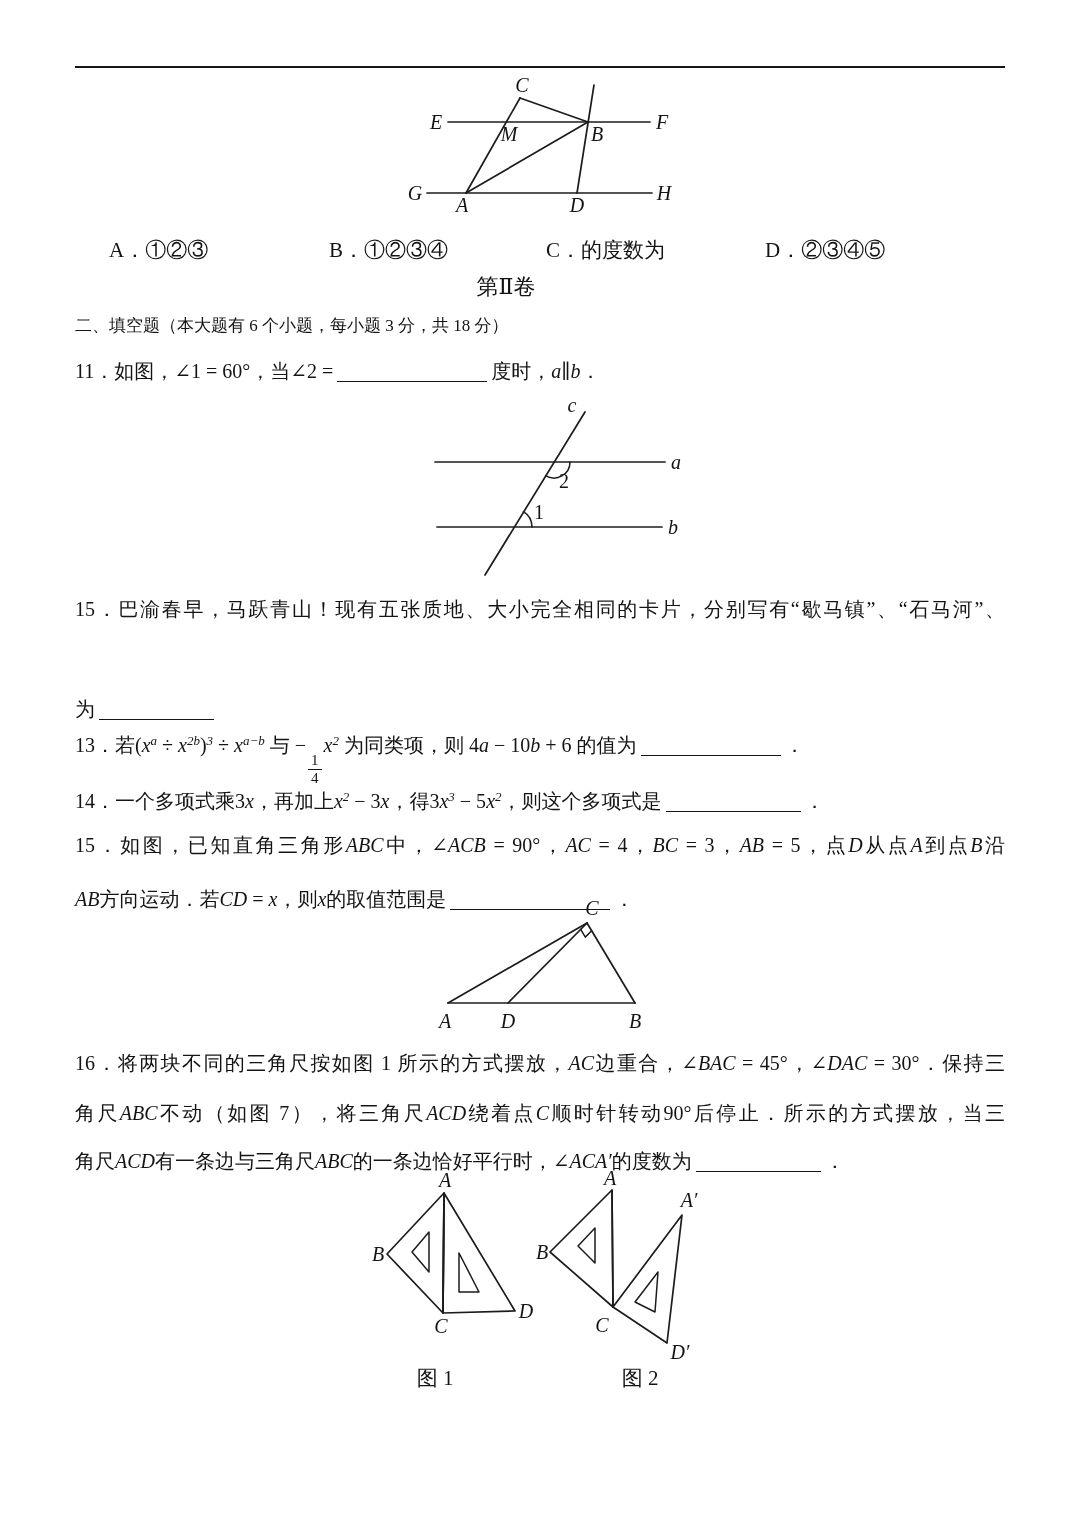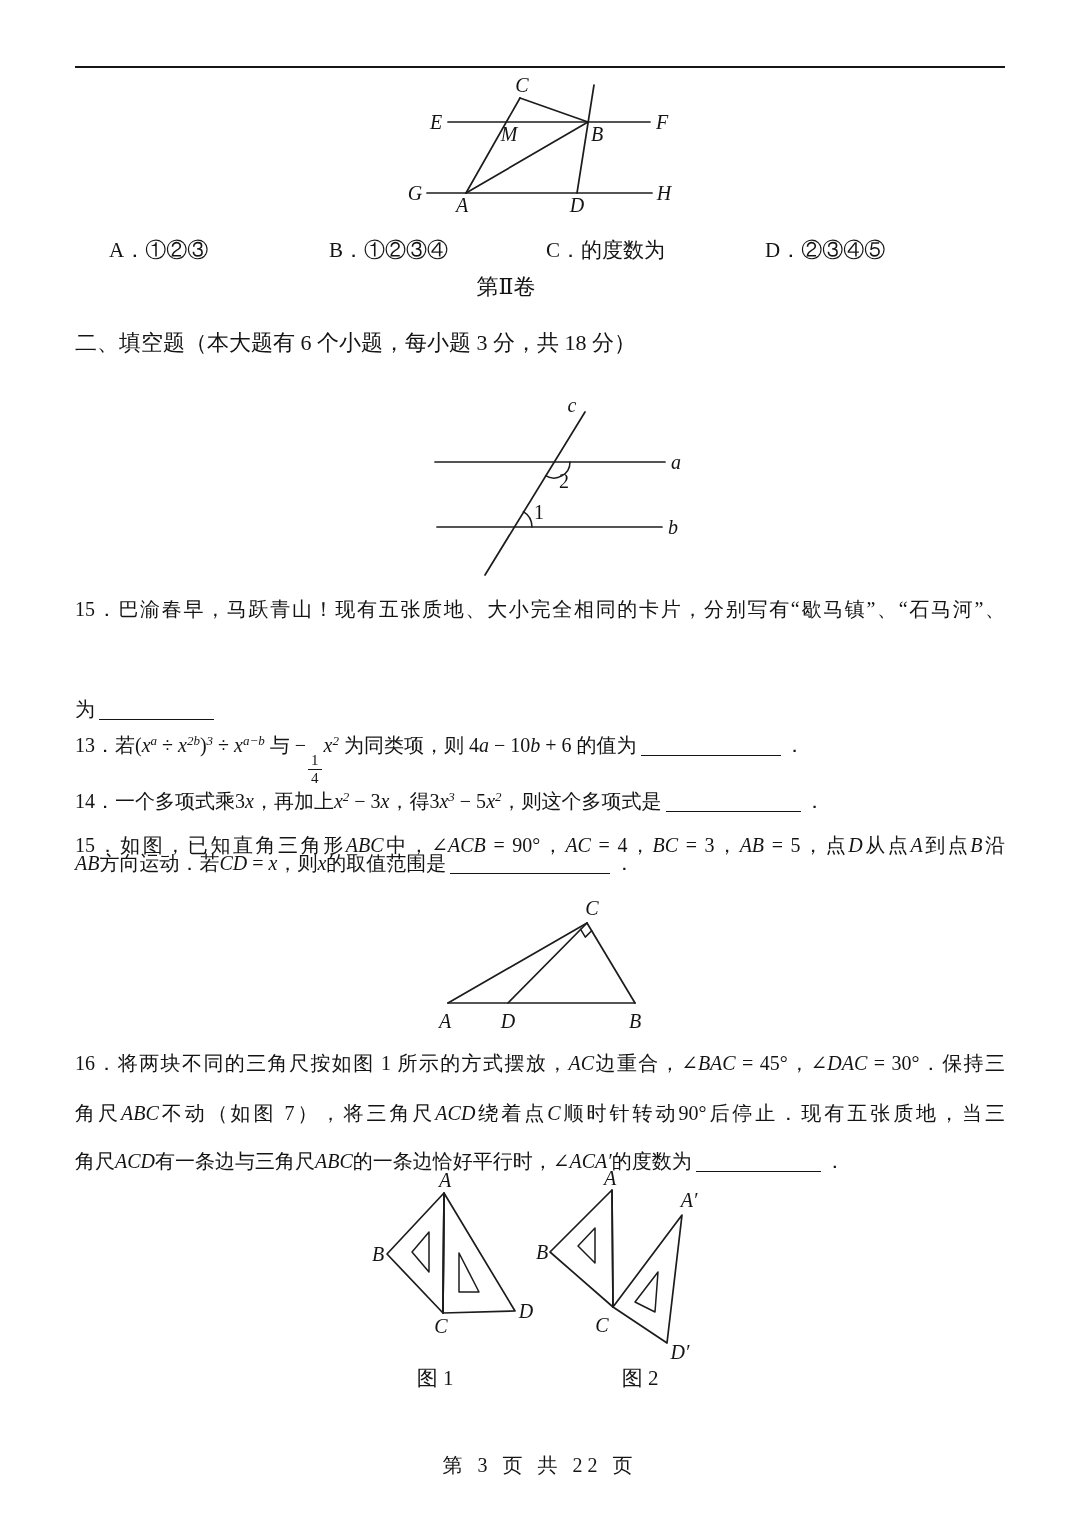--- a/index.html
+++ b/index.html
@@ -60,22 +60,23 @@
   </div>
   <div class="opt" style="left:512px">
     <span>C．</span><span>的度数为</span>
   </div>
   <div class="opt" style="left:731px">
     <span>D．</span><span>②③④⑤</span>
   </div>
 
   <div class="line center" style="top:272px;font-size:22px">第Ⅱ卷</div>
 
-  <div class="line" style="top:328px;font-size:22px">二、填空题（本大题有 6 个小题，每小题 3 分，共 18 分）</div>
+  <div class="line" style="top:311px;font-size:17px">二、填空题（本大题有 6 个小题，每小题 3 分，共 18 分）</div>
 
+  <div class="line" style="top:356px"><span class="seg-c">11．如图，</span><span class="seg-m">∠1 = 60°</span><span class="seg-c">，当</span><span class="seg-m">∠2 =</span><span class="blank" style="width: 150px;"></span><span class="seg-c">度时，</span><span class="seg-i">a</span><span class="seg-m">∥</span><span class="seg-i">b</span><span class="seg-c">．</span></div>
 
   <svg class="fig" style="left:420px;top:398px" width="290" height="180" viewBox="0 0 290 180">
     <line class="ln" x1="15" y1="64" x2="245" y2="64"></line>
     <line class="ln" x1="17" y1="129" x2="242" y2="129"></line>
     <line class="ln" x1="165" y1="14" x2="65" y2="177"></line>
     <path class="ln thin" d="M 150 64 A 16 16 0 0 1 125.6 77.6"></path>
     <path class="ln thin" d="M 103.4 113.6 A 18 18 0 0 1 112 129"></path>
     <text x="152" y="14" text-anchor="middle">c</text>
     <text x="256" y="71" text-anchor="middle">a</text>
     <text x="253" y="136" text-anchor="middle">b</text>
@@ -87,36 +88,36 @@
   <div class="line" style="top:694px"><span class="seg-c">为</span><span class="blank" style="width: 115px;"></span></div>
 
   <div class="line" style="top:730px"><span class="seg-c">13．若</span><span class="seg-m">(</span><span class="seg-i">x</span><sup class="seg-s">a</sup><span class="seg-m"> ÷ </span><span class="seg-i">x</span><sup class="seg-s">2b</sup><span class="seg-m">)</span><sup class="seg-s">3</sup><span class="seg-m"> ÷ </span><span class="seg-i">x</span><sup class="seg-s">a−b</sup><span class="seg-c"> 与 </span><span class="seg-m">−</span><span class="frac">
         <span class="fn">1</span>
         <span class="fd">4</span>
       </span><span class="seg-i">x</span><sup class="seg-s">2</sup><span class="seg-c"> 为同类项，则 </span><span class="seg-m">4</span><span class="seg-i">a</span><span class="seg-m"> − 10</span><span class="seg-i">b</span><span class="seg-m"> + 6</span><span class="seg-c"> 的值为</span><span class="blank" style="width: 140px;"></span><span class="seg-c">．</span></div>
 
   <div class="line" style="top:786px"><span class="seg-c">14．一个多项式乘</span><span class="seg-m">3</span><span class="seg-i">x</span><span class="seg-c">，再加上</span><span class="seg-i">x</span><sup class="seg-s">2</sup><span class="seg-m"> − 3</span><span class="seg-i">x</span><span class="seg-c">，得</span><span class="seg-m">3</span><span class="seg-i">x</span><sup class="seg-s">3</sup><span class="seg-m"> − 5</span><span class="seg-i">x</span><sup class="seg-s">2</sup><span class="seg-c">，则这个多项式是</span><span class="blank" style="width: 135px;"></span><span class="seg-c">．</span></div>
 
   <div class="line fill" style="top:830px"><span class="seg-c">15．如图，已知直角三角形</span><span class="seg-i">ABC</span><span class="seg-c">中，</span><span class="seg-m">∠</span><span class="seg-i">ACB</span><span class="seg-m"> = 90°</span><span class="seg-c">，</span><span class="seg-i">AC</span><span class="seg-m"> = 4</span><span class="seg-c">，</span><span class="seg-i">BC</span><span class="seg-m"> = 3</span><span class="seg-c">，</span><span class="seg-i">AB</span><span class="seg-m"> = 5</span><span class="seg-c">，点</span><span class="seg-i">D</span><span class="seg-c">从点</span><span class="seg-i">A</span><span class="seg-c">到点</span><span class="seg-i">B</span><span class="seg-c">沿</span></div>
-  <div class="line" style="top:848px"><span class="seg-i">AB</span><span class="seg-c">方向运动．若</span><span class="seg-i">CD</span><span class="seg-m"> = </span><span class="seg-i">x</span><span class="seg-c">，则</span><span class="seg-i">x</span><span class="seg-c">的取值范围是</span><span class="blank" style="width: 160px;"></span><span class="seg-c">．</span></div>
+  <div class="line" style="top:884px"><span class="seg-i">AB</span><span class="seg-c">方向运动．若</span><span class="seg-i">CD</span><span class="seg-m"> = </span><span class="seg-i">x</span><span class="seg-c">，则</span><span class="seg-i">x</span><span class="seg-c">的取值范围是</span><span class="blank" style="width: 160px;"></span><span class="seg-c">．</span></div>
 
   <svg class="fig" style="left:420px;top:898px" width="250" height="145" viewBox="0 0 250 145">
     <line class="ln" x1="28" y1="105" x2="215" y2="105"></line>
     <line class="ln" x1="28" y1="105" x2="167" y2="25"></line>
     <line class="ln" x1="167" y1="25" x2="215" y2="105"></line>
     <line class="ln" x1="88" y1="105" x2="167" y2="25"></line>
     <path class="ln thin" d="M 160.7 31.4 L 165.3 39.1 L 171.6 32.7"></path>
     <text x="172" y="17" text-anchor="middle">C</text>
     <text x="25" y="130" text-anchor="middle">A</text>
     <text x="88" y="130" text-anchor="middle">D</text>
     <text x="215" y="130" text-anchor="middle">B</text>
   </svg>
 
   <div class="line fill" style="top:1048px"><span class="seg-c">16．将两块不同的三角尺按如图 1 所示的方式摆放，</span><span class="seg-i">AC</span><span class="seg-c">边重合，</span><span class="seg-m">∠</span><span class="seg-i">BAC</span><span class="seg-m"> = 45°</span><span class="seg-c">，</span><span class="seg-m">∠</span><span class="seg-i">DAC</span><span class="seg-m"> = 30°</span><span class="seg-c">．保持三</span></div>
-  <div class="line fill" style="top:1098px"><span class="seg-c">角尺</span><span class="seg-i">ABC</span><span class="seg-c">不动（如图 7），将三角尺</span><span class="seg-i">ACD</span><span class="seg-c">绕着点</span><span class="seg-i">C</span><span class="seg-c">顺时针转动</span><span class="seg-m">90°</span><span class="seg-c">后停止．现有五张质地，当三</span></div>
+  <div class="line fill" style="top:1098px"><span class="seg-c">角尺</span><span class="seg-i">ABC</span><span class="seg-c">不动（如图 7），将三角尺</span><span class="seg-i">ACD</span><span class="seg-c">绕着点</span><span class="seg-i">C</span><span class="seg-c">顺时针转动</span><span class="seg-m">90°</span><span class="seg-c">后停止．所示的方式摆放，当三</span></div>
   <div class="line" style="top:1146px"><span class="seg-c">角尺</span><span class="seg-i">ACD</span><span class="seg-c">有一条边与三角尺</span><span class="seg-i">ABC</span><span class="seg-c">的一条边恰好平行时，</span><span class="seg-m">∠</span><span class="seg-i">ACA′</span><span class="seg-c">的度数为</span><span class="blank" style="width: 125px;"></span><span class="seg-c">．</span></div>
 
   <svg class="fig" style="left:340px;top:1175px" width="420" height="235" viewBox="0 0 420 235">
 
     <polygon class="ln" points="104,18 47,79 103,138"></polygon>
     <line class="ln" x1="104" y1="18" x2="103" y2="138"></line>
     <polygon class="ln" points="104,18 175,136 103,138"></polygon>
     <polygon class="ln thin" points="89,57 89,97 72,77"></polygon>
     <polygon class="ln thin" points="119,78 119,117 139,117"></polygon>
     <text x="105" y="12" text-anchor="middle">A</text>
@@ -131,15 +132,14 @@
     <polygon class="ln" points="342,40 273,132 327,168"></polygon>
     <polygon class="ln thin" points="318,97 295,127 315,137"></polygon>
     <text x="270" y="10" text-anchor="middle">A</text>
     <text x="202" y="84" text-anchor="middle">B</text>
     <text x="262" y="157" text-anchor="middle">C</text>
     <text x="349" y="32" text-anchor="middle">A′</text>
     <text x="340" y="184" text-anchor="middle">D′</text>
     <text class="cap" x="300" y="210" text-anchor="middle">图 2</text>
   </svg>
 
-  <div class="footer">第 3 页 共 22 页</div>
 
 </div>
 
 </body></html>

